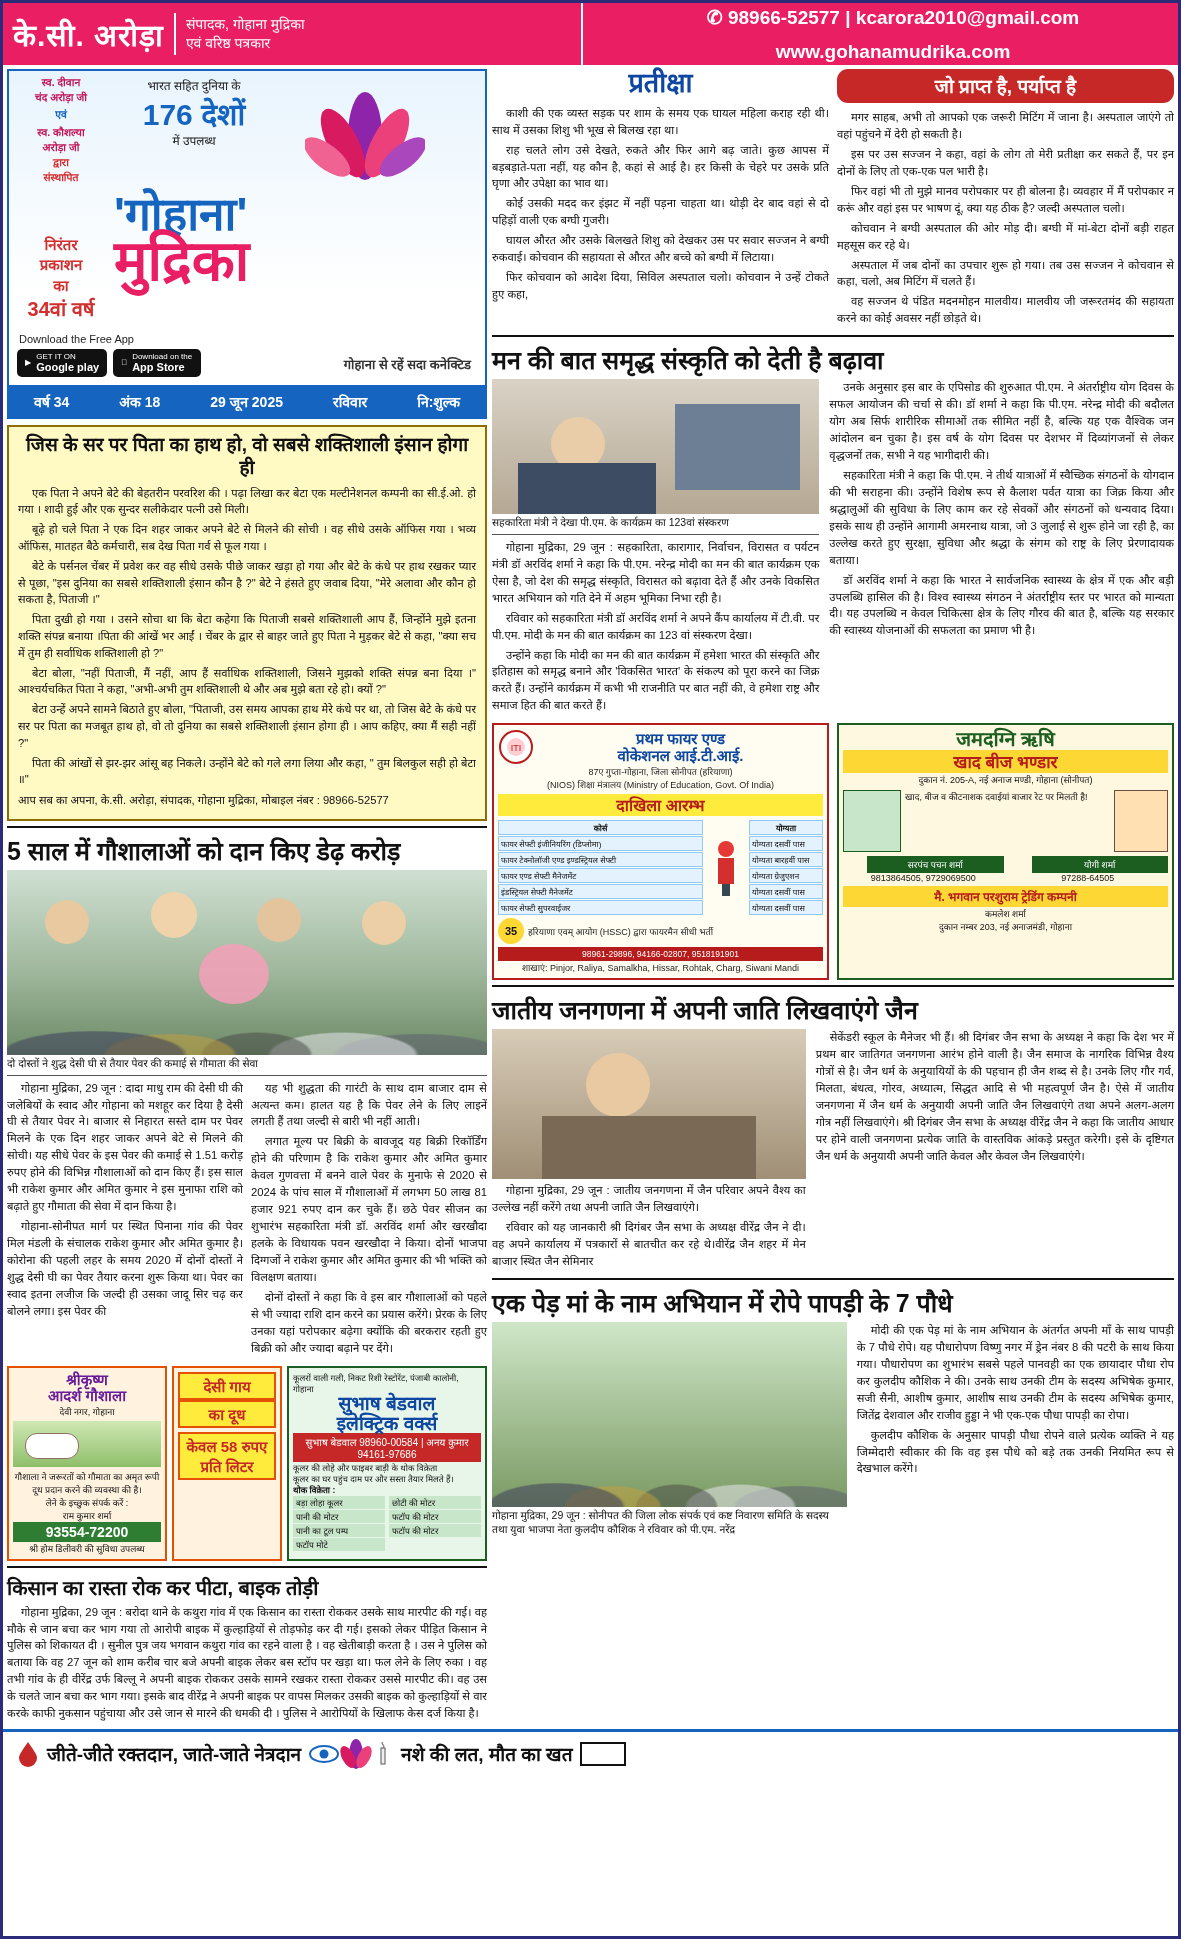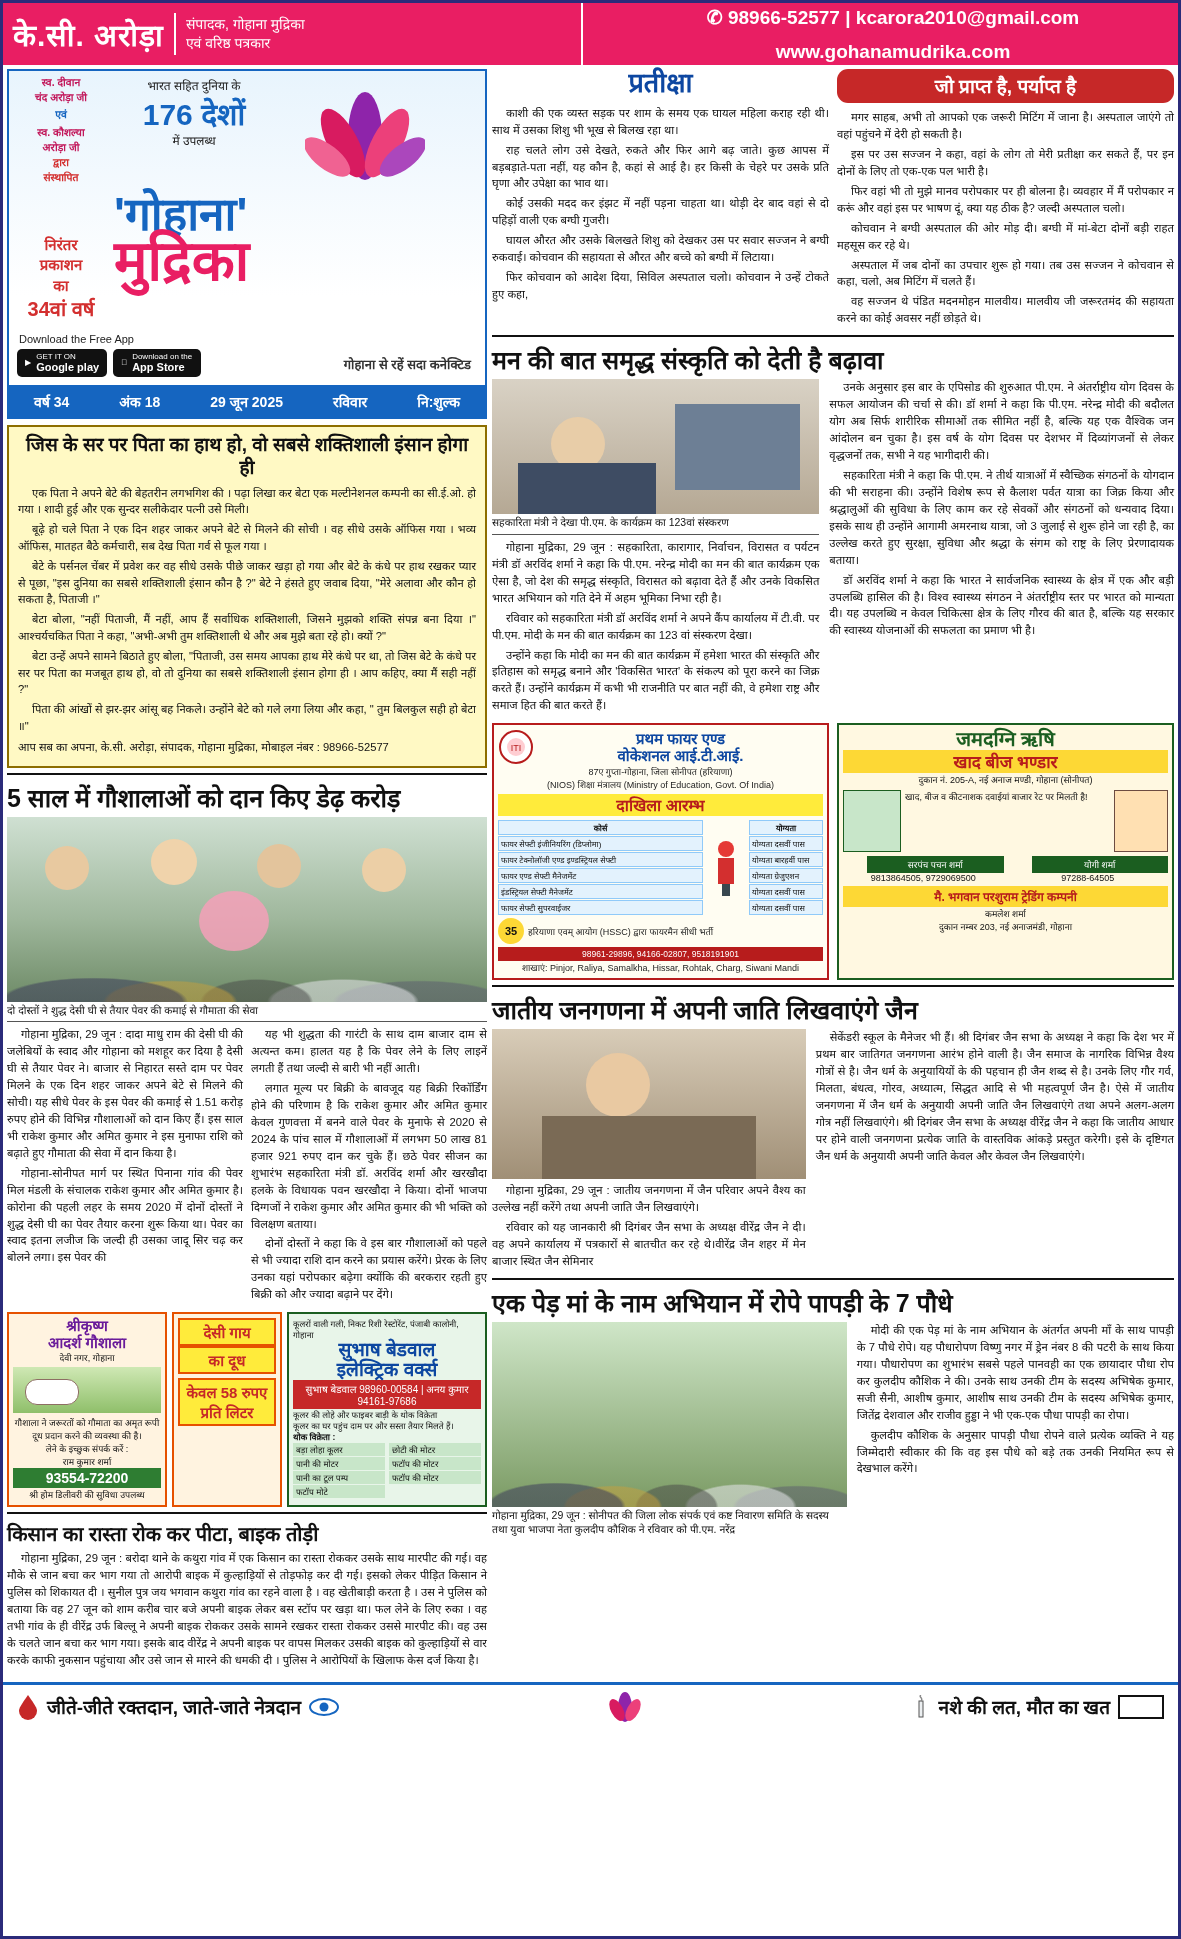--- a/index.html
+++ b/index.html
@@ -176,22 +176,22 @@
   .ad-gau .sm { font-size:9px; text-align:center; }
   .ad-gau .num { background:#2e7d32; color:#fff; font-weight:bold; font-size:14px; text-align:center; padding:2px; }
 
   .ad-elec { background:#e8f5e9; border:2px solid #1b5e20; padding:4px; }
   .ad-elec .t1 { color:#0d47a1; font-size:19px; font-weight:bold; text-align:center; line-height:1.05; }
   .ad-elec .sm { font-size:8.5px; }
   .ad-elec .bullet { font-size:8.5px; background:#c8e6c9; margin:1px 0; padding:1px 3px; }
   .ad-elec .phone { background:#c62828; color:#fff; font-size:10px; text-align:center; padding:2px; }
 
   .footer-bar {
-    margin-top:6px; background:#fff; border-top:3px solid #1565c0;
-    display:flex; align-items:center; justify-content:space-between;
+    margin-top:0; background:#fff; border-top:3px solid #1565c0;
+    display:flex; align-items:center; 
     padding:6px 14px; font-size:19px; font-weight:bold; color:#111;
   }
   .fb-item { display:flex; align-items:center; gap:8px; }
 
   .small-ads { display:flex; gap:5px; margin-top:6px;border-radius:6px; }
 
   .two-col { display:flex; gap:8px; }
   .two-col > div { flex:1; }
 </style>
 </head>
@@ -284,23 +284,24 @@
           <span>अंक 18</span>
           <span>29 जून 2025</span>
           <span>रविवार</span>
           <span>नि:शुल्क</span>
         </div>
       </div>
 
       <div class="yellowbox">
         <div class="hl">जिस के सर पर पिता का हाथ हो, वो सबसे शक्तिशाली इंसान होगा ही</div>
         <div class="txt">
-          <p>एक पिता ने अपने बेटे की बेहतरीन लगभगिश की । पढ़ा लिखा कर बेटा एक मल्टीनेशनल कम्पनी का सी.ई.ओ. हो गया । शादी हुई और एक सुन्दर सलीकेदार पत्नी उसे मिली।</p>
+          <p>एक पिता ने अपने बेटे की बेहतरीन परवरिश की । पढ़ा लिखा कर बेटा एक मल्टीनेशनल कम्पनी का सी.ई.ओ. हो गया । शादी हुई और एक सुन्दर सलीकेदार पत्नी उसे मिली।</p>
           <p>बूढ़े हो चले पिता ने एक दिन शहर जाकर अपने बेटे से मिलने की सोची । वह सीधे उसके ऑफिस गया । भव्य ऑफिस, मातहत बैठे कर्मचारी, सब देख पिता गर्व से फूल गया ।</p>
           <p>बेटे के पर्सनल चेंबर में प्रवेश कर वह सीधे उसके पीछे जाकर खड़ा हो गया और बेटे के कंधे पर हाथ रखकर प्यार से पूछा, "इस दुनिया का सबसे शक्तिशाली इंसान कौन है ?" बेटे ने हंसते हुए जवाब दिया, "मेरे अलावा और कौन हो सकता है, पिताजी ।"</p>
+          <p>पिता दुखी हो गया । उसने सोचा था कि बेटा कहेगा कि पिताजी सबसे शक्तिशाली आप हैं, जिन्होंने मुझे इतना शक्ति संपन्न बनाया ।पिता की आंखें भर आईं । चेंबर के द्वार से बाहर जाते हुए पिता ने मुड़कर बेटे से कहा, "क्या सच में तुम ही सर्वाधिक शक्तिशाली हो ?"</p>
           <p>बेटा बोला, "नहीं पिताजी, मैं नहीं, आप हैं सर्वाधिक शक्तिशाली, जिसने मुझको शक्ति संपन्न बना दिया ।" आश्चर्यचकित पिता ने कहा, "अभी-अभी तुम शक्तिशाली थे और अब मुझे बता रहे हो। क्यों ?"</p>
           <p>बेटा उन्हें अपने सामने बिठाते हुए बोला, "पिताजी, उस समय आपका हाथ मेरे कंधे पर था, तो जिस बेटे के कंधे पर सर पर पिता का मजबूत हाथ हो, वो तो दुनिया का सबसे शक्तिशाली इंसान होगा ही । आप कहिए, क्या मैं सही नहीं ?"</p>
           <p>पिता की आंखों से झर-झर आंसू बह निकले। उन्होंने बेटे को गले लगा लिया और कहा, " तुम बिलकुल सही हो बेटा ॥"</p>
           <p style="text-indent:0;margin-top:4px;">आप सब का अपना, के.सी. अरोड़ा, संपादक, गोहाना मुद्रिका, मोबाइल नंबर : 98966-52577</p>
         </div>
       </div>
 
       <div class="rule"></div>
       <div class="hl">5 साल में गौशालाओं को दान किए डेढ़ करोड़</div>
       <div class="ph people fig-people" style="height:185px;">

